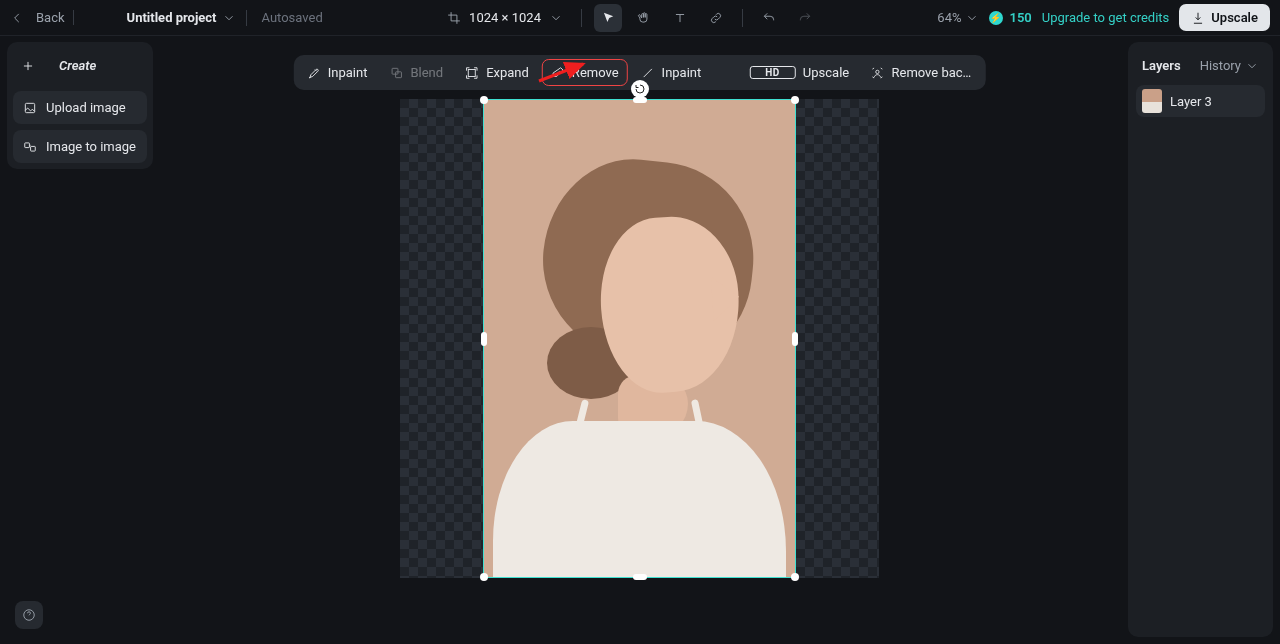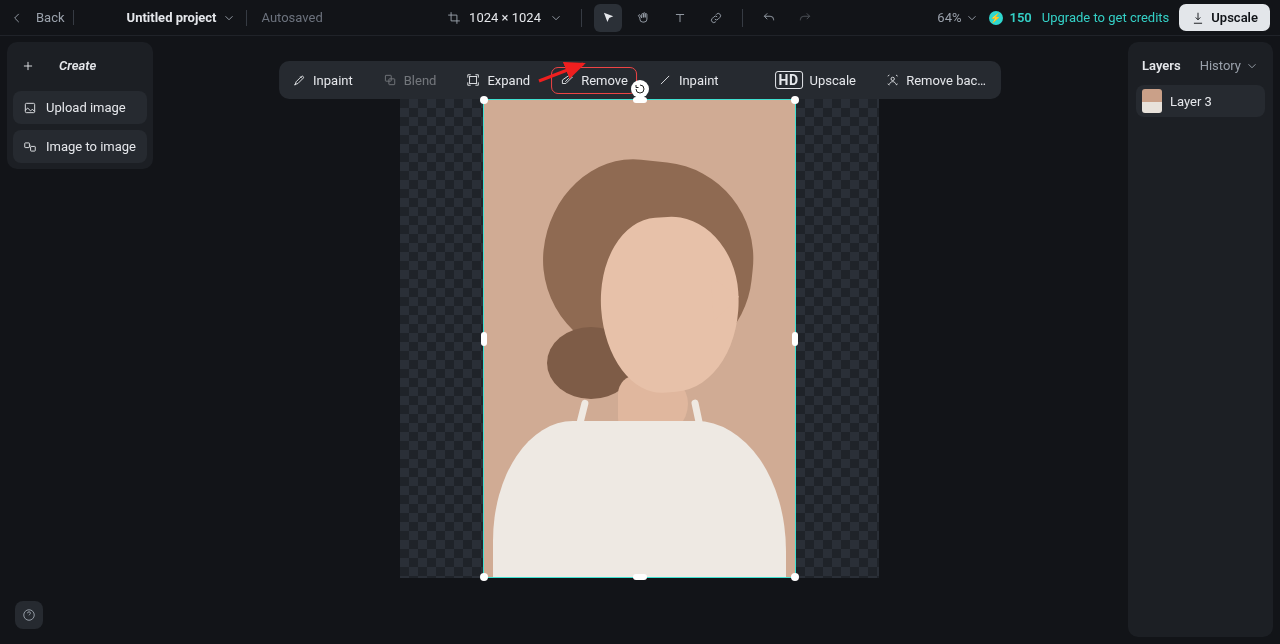--- a/index.html
+++ b/index.html
@@ -147,38 +147,38 @@
     border-radius: 8px; padding: 4px 6px;
     cursor: pointer;
   }
   .layer-thumb {
     width: 20px; height: 24px; border-radius: 3px;
     background: linear-gradient(180deg,#caa088 0%, #caa088 55%, #e8e2db 55%, #e8e2db 100%);
   }
 
   
   .ctx-toolbar {
-    position: absolute; top: 61px; left: 50%; transform: translateX(-50%);
+    position: absolute; top: 55px; left: 50%; transform: translateX(-50%);
     background: var(--panel-2);
     border-radius: 10px;
     padding: 4px;
-    display: flex; align-items: center; gap: 12px;
+    display: flex; align-items: center; gap: 4px;
   }
   .ctx-btn {
     position: relative;
     display: flex; align-items: center; gap: 7px;
     padding: 6px 9px; border-radius: 7px;
     color: var(--text);
     cursor: pointer;
     white-space: nowrap;
   }
   .ctx-btn .icon { stroke: var(--text); }
   .ctx-btn.disabled { opacity: .4; cursor: default; }
   .ctx-btn.highlight { border: 1px solid var(--highlight-red); padding: 5px 8px; }
-  .ctx-btn .hd { font-size: 14px; font-weight: 700; letter-spacing: .5px; border: 1px solid var(--text); border-radius: 3px; padding: 0 3px; margin-left: 26px; }
+  .ctx-btn .hd { font-size: 10px; font-weight: 700; letter-spacing: .5px; border: 1px solid var(--text); border-radius: 3px; padding: 0 15px; margin-left: 26px; }
 
   
   .arrow {
     position: absolute;
     left: 537px; top: 61px;
     width: 50px; height: 22px;
     pointer-events: none;
   }
 
   

